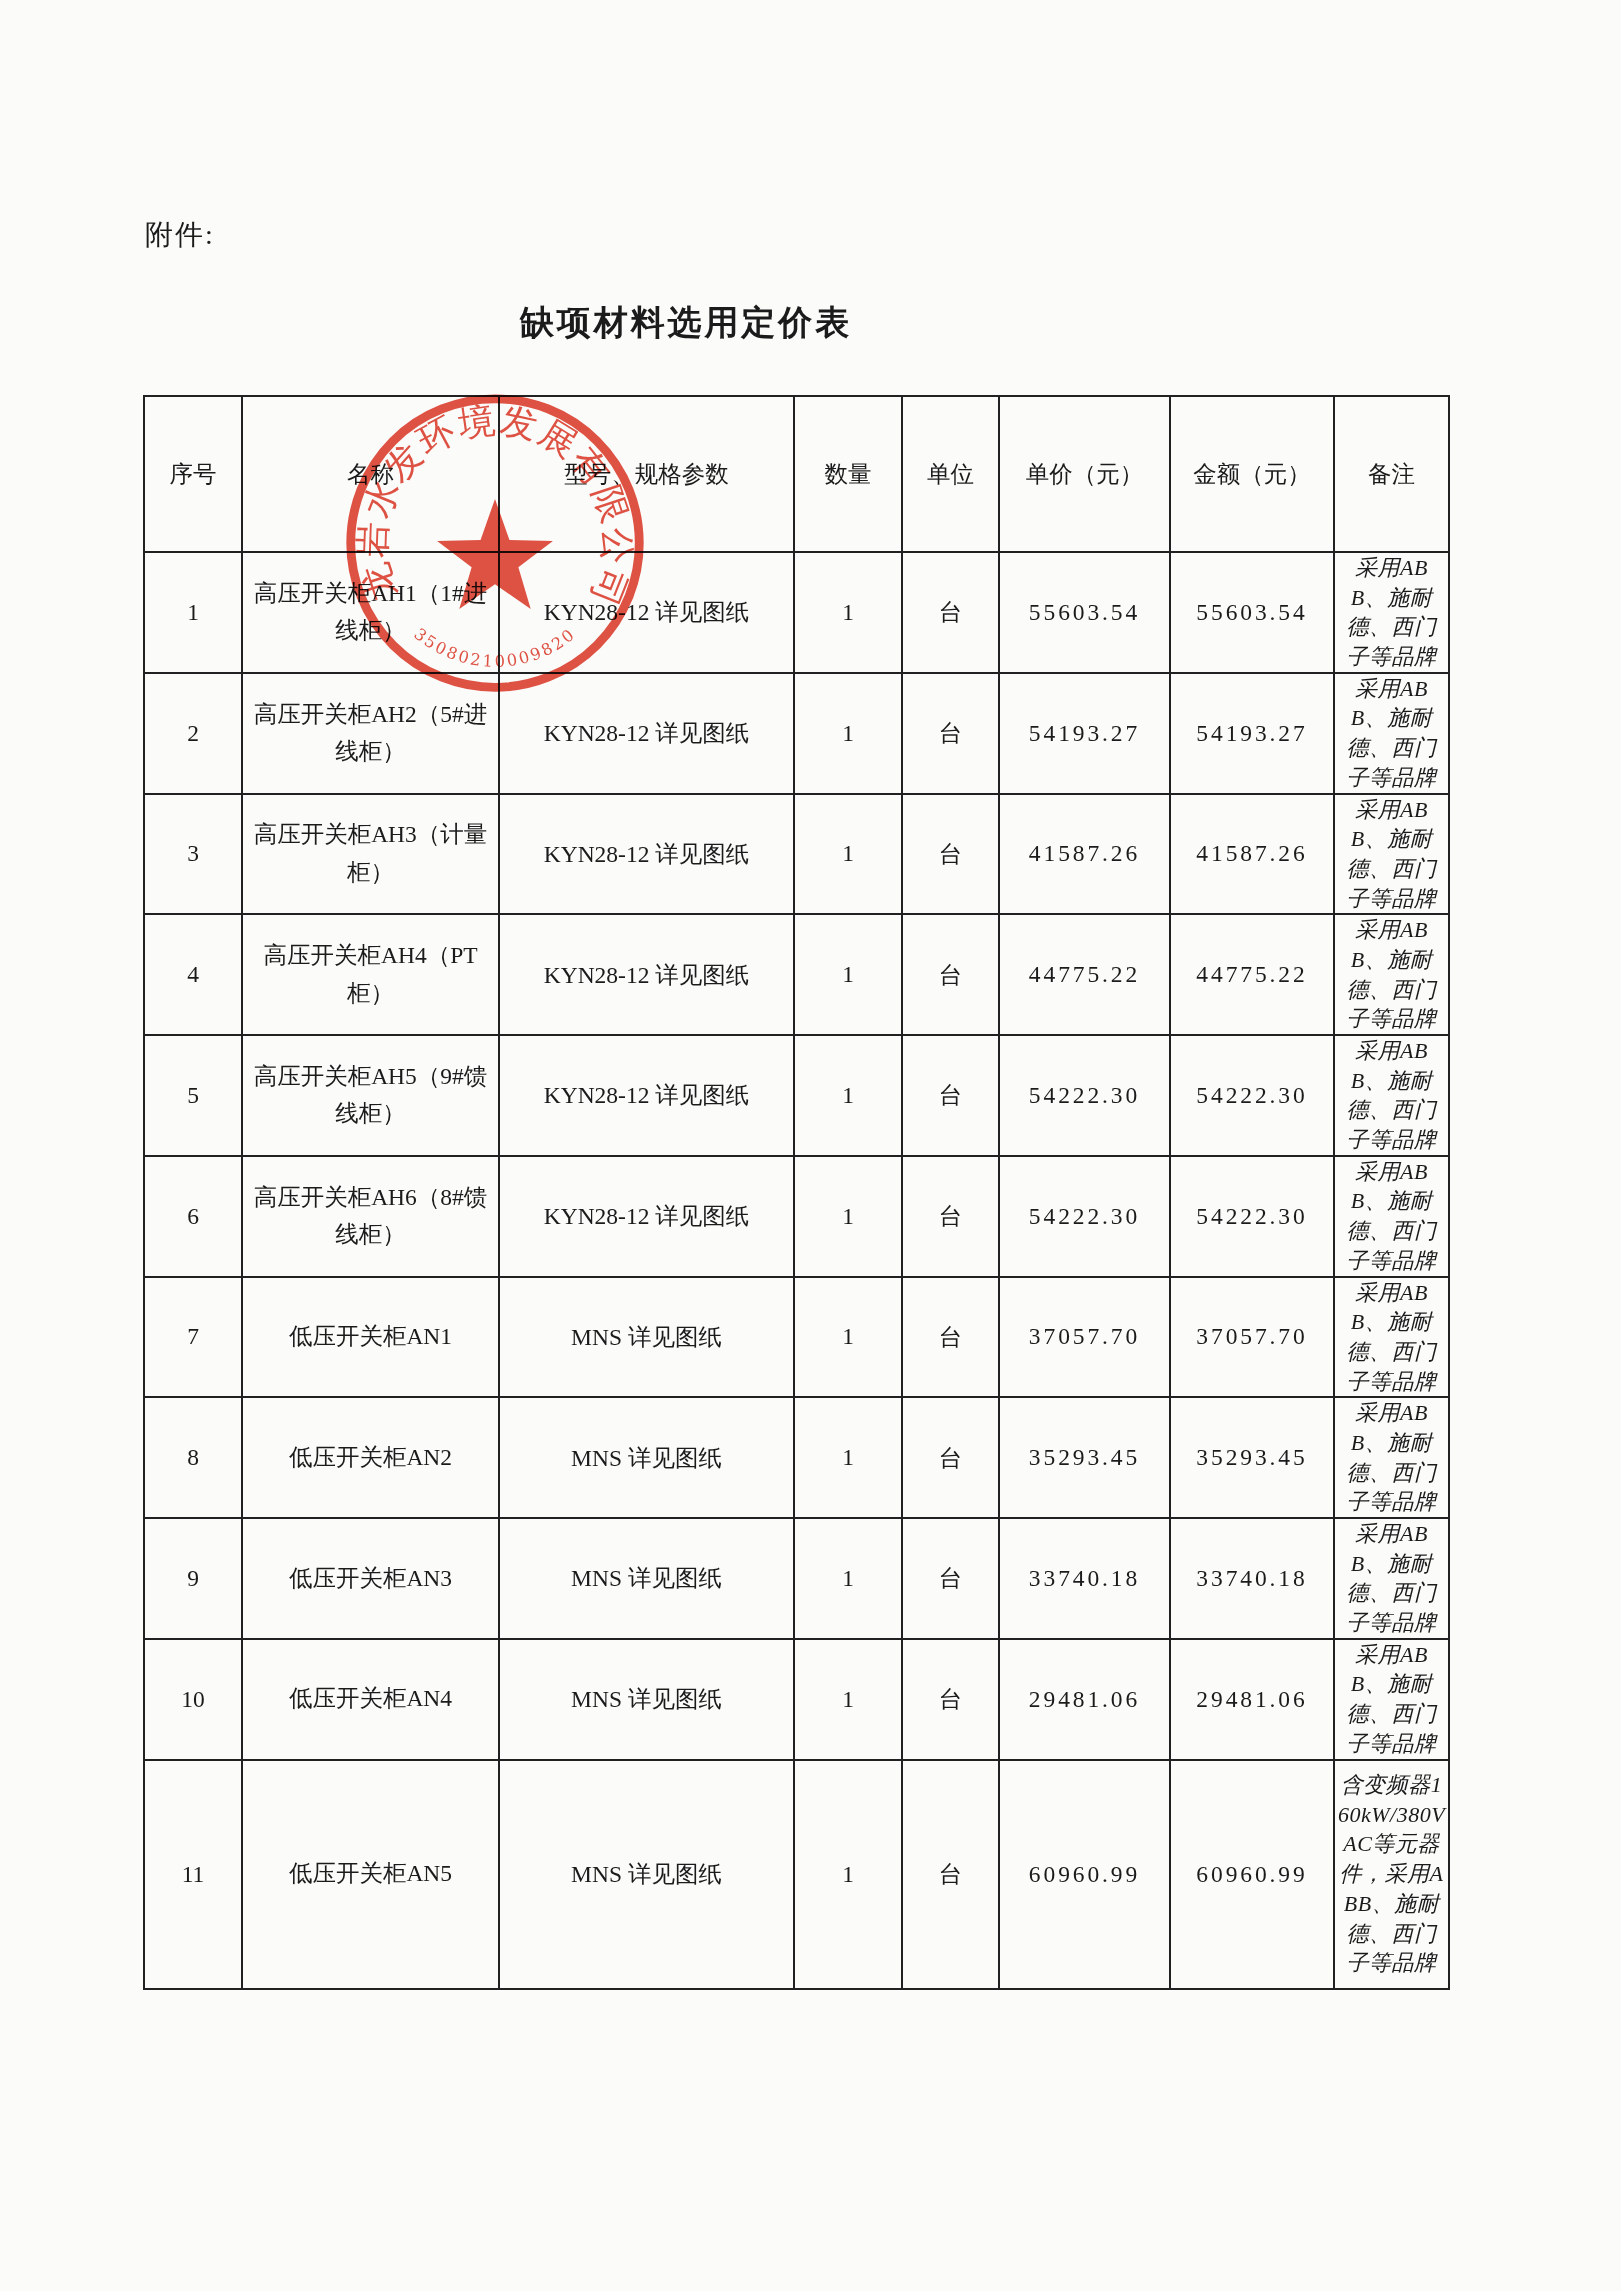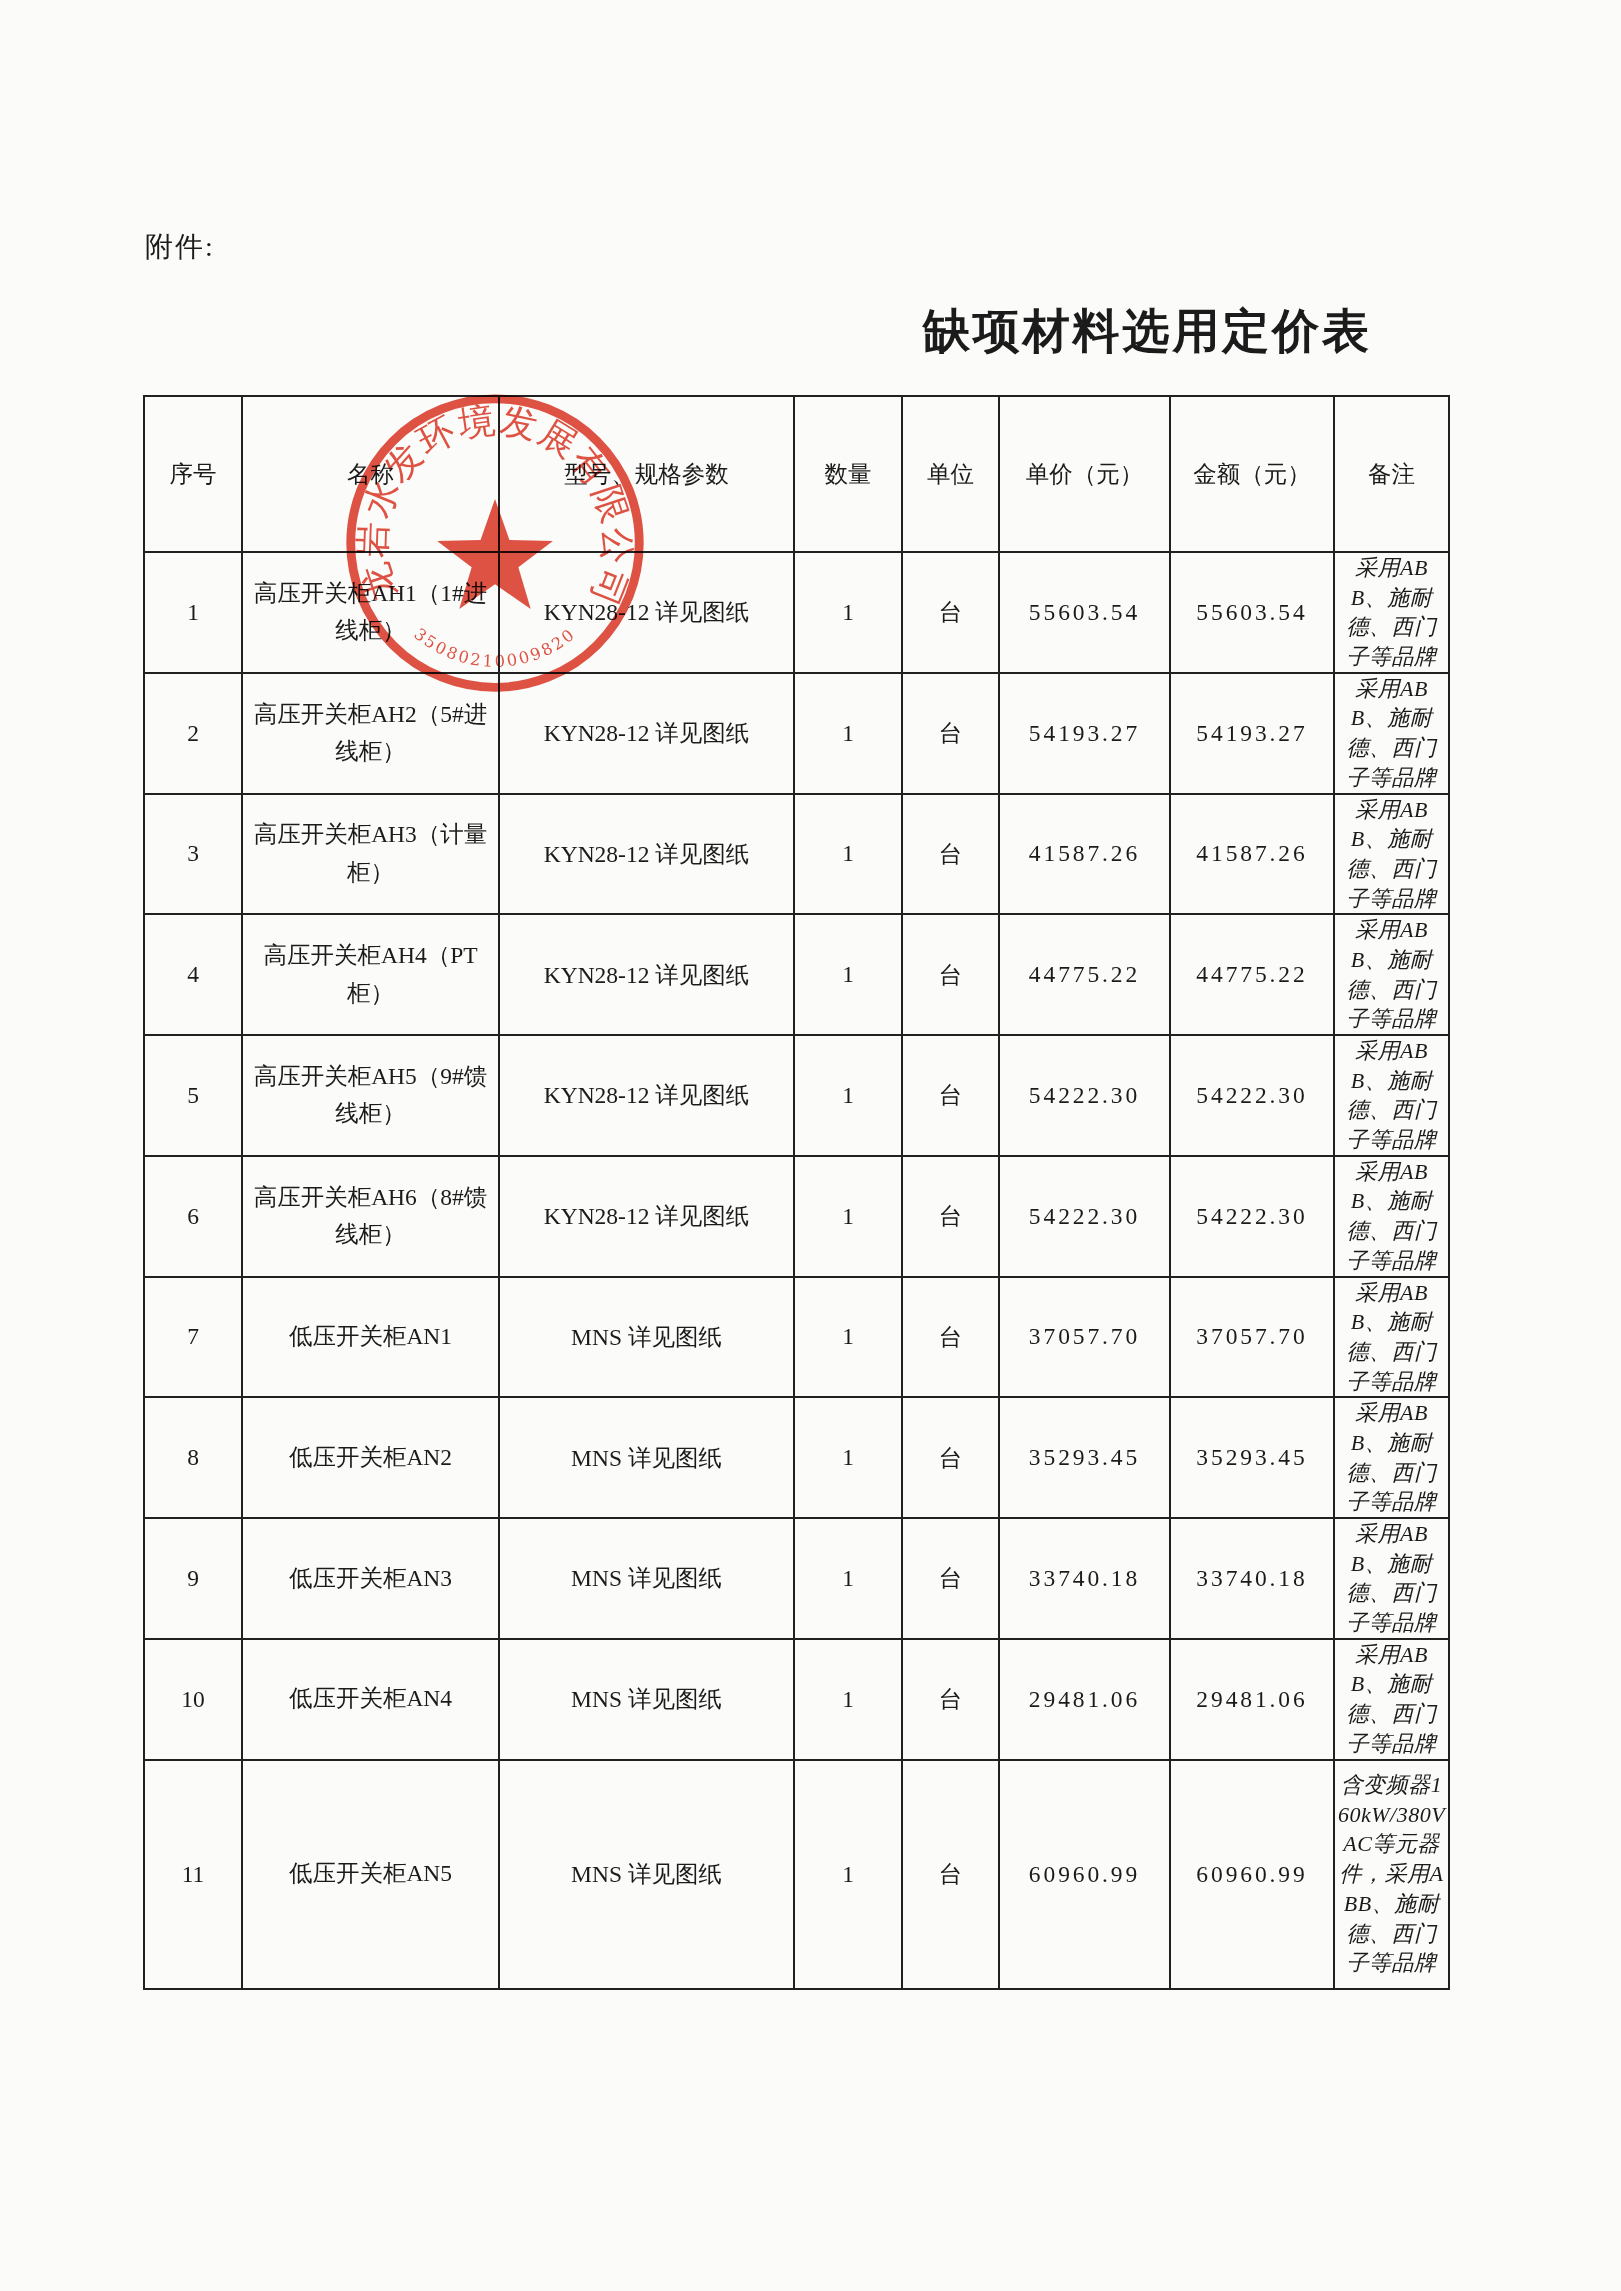--- a/index.html
+++ b/index.html
@@ -4,26 +4,26 @@
 <style>
   html,body{margin:0;padding:0;}
   body{
     width:1621px;height:2292px;position:relative;
     background:#fbfbf9;
     font-family:"Liberation Serif","DejaVu Serif",serif;
     color:#1b1b1b;
     overflow:hidden;
   }
   .attachment{
-    position:absolute;left:145px;top:228px;
+    position:absolute;left:145px;top:216px;
     font-size:28px;letter-spacing:2px;
   }
   .doc-title{
     position:absolute;left:0;top:300px;width:1372px;
-    text-align:right;font-size:47px;font-weight:bold;letter-spacing:2.9px;
+    text-align:center;font-size:34px;font-weight:bold;letter-spacing:2.9px;
   }
   table.pricing{
     position:absolute;left:143px;top:395px;
     width:1304px;border-collapse:collapse;table-layout:fixed;
     font-size:23.5px;
   }
   table.pricing td, table.pricing th{
     border:2px solid #212121;
     text-align:center;vertical-align:middle;
     font-weight:normal;padding:0 2px;

